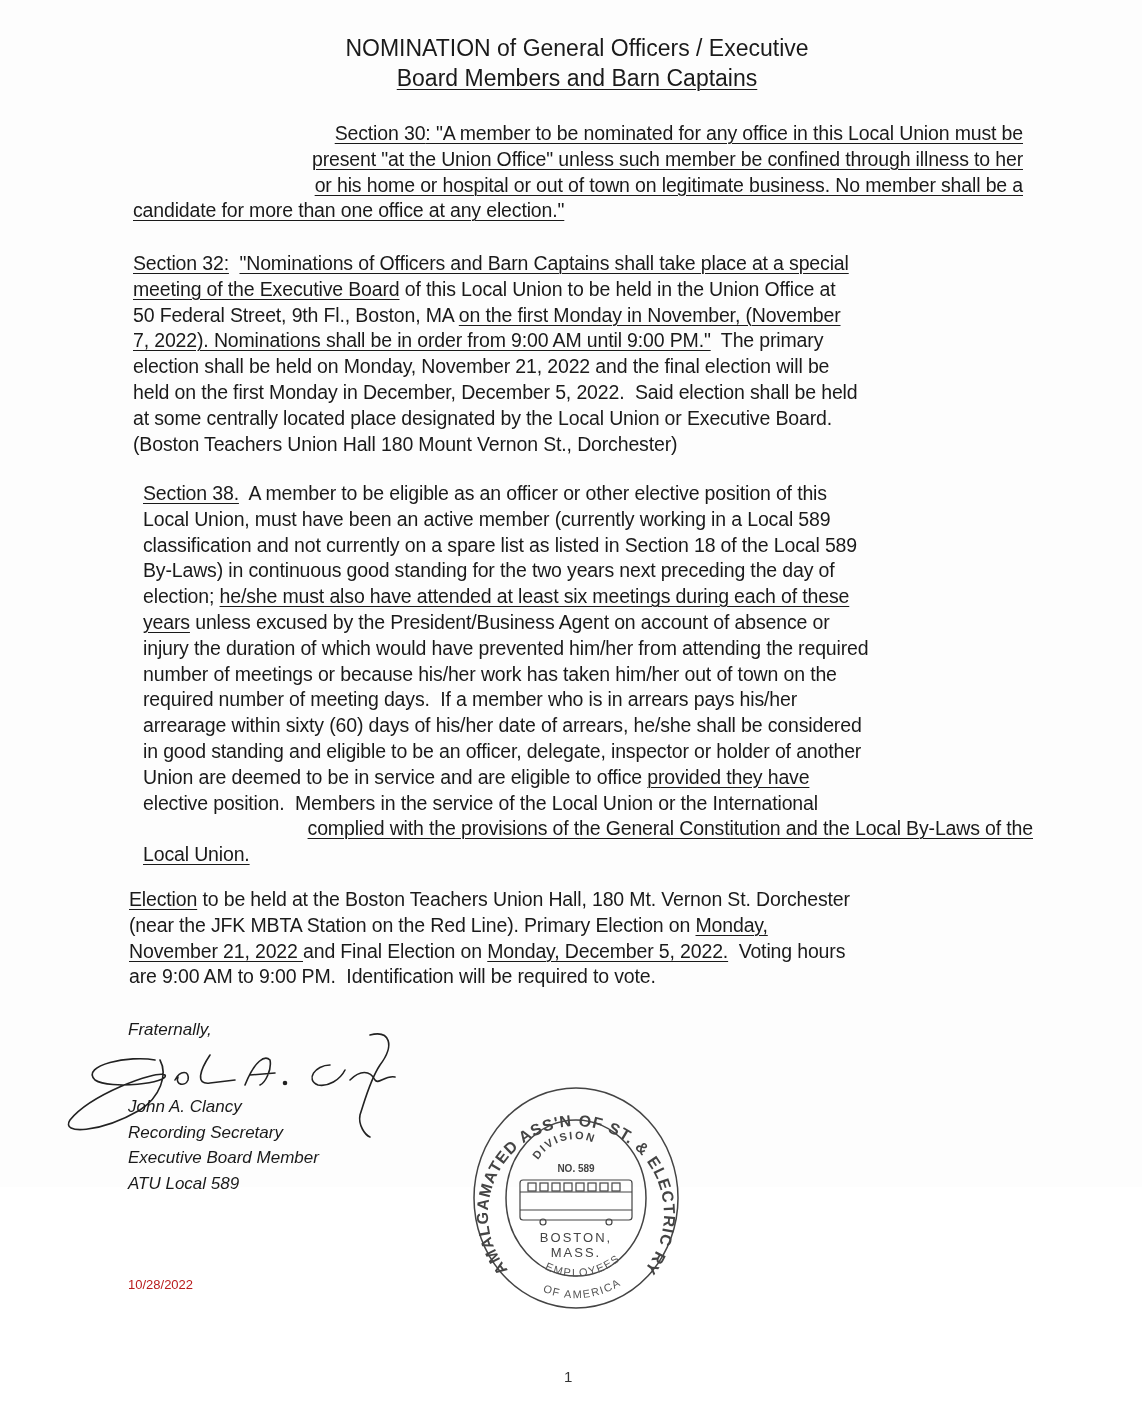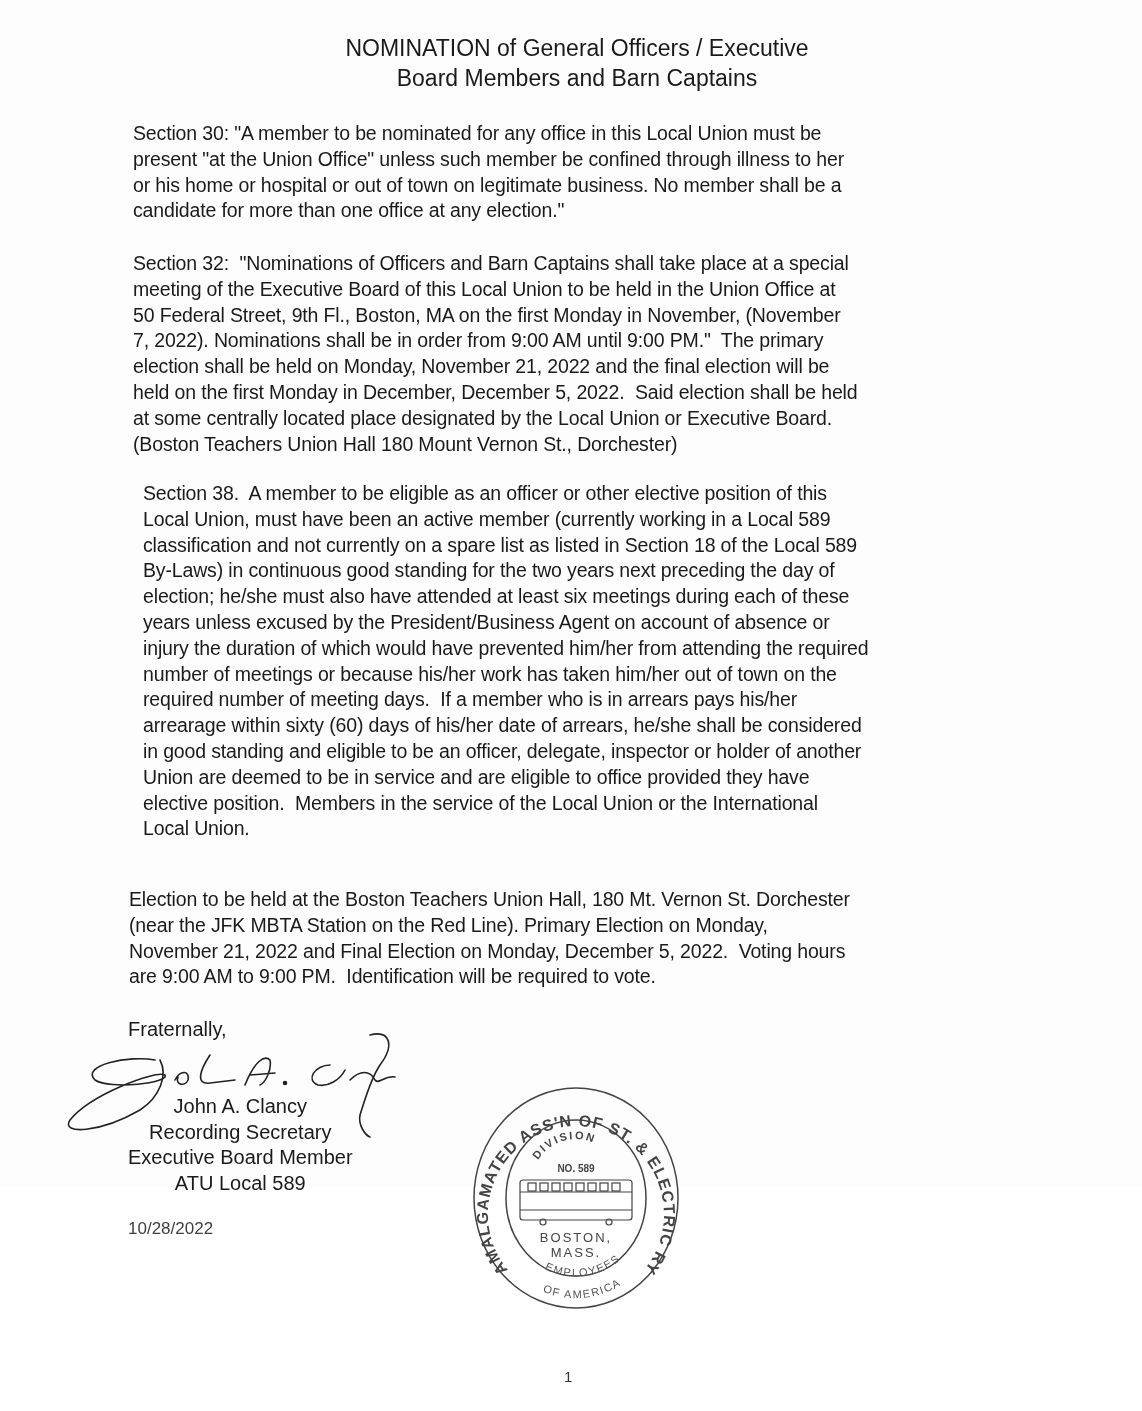--- a/index.html
+++ b/index.html
@@ -4,31 +4,31 @@
   <style>
     html, body { margin: 0; padding: 0; background: #ffffff; }
     body {
       width: 1142px; height: 1411px; position: relative; overflow: hidden;
       font-family: "Liberation Sans", sans-serif; color: #1a1a1a;
     }
     .page { position: absolute; left: 0; top: 0; width: 1142px; height: 1187px; background: #fdfdfd; }
     .title { position: absolute; left: 0; width: 1142px; text-align: center; font-size: 23px; line-height: 30px; }
     .title1 { top: 33px; left: 6px; }
     .title2 { top: 63px; left: 6px; }
-    .u { text-decoration-thickness: 1px; text-underline-offset: 3px; }
+    .u { text-decoration: underline; text-decoration-thickness: 1px; text-underline-offset: 3px; text-align: right; }
     .para { position: absolute; left: 133px; width: 890px; font-size: 19.5px; line-height: 25.8px; letter-spacing: -0.15px; }
     .line { white-space: nowrap; display: block; }
     #sec30 { top: 121px; }
     #sec32 { top: 251px; }
     #sec38 { top: 481px; left: 131px; margin-left: 12px; }
     #election { top: 887px; left: 129px; }
-    .sig { position: absolute; left: 128px; font-size: 20px; line-height: 25.5px; }
+    .sig { position: absolute; left: 128px; font-size: 17px; line-height: 25.5px; font-style: italic; }
     .closing { top: 1017px; }
-    .signer { top: 1094px; text-align: center; }
-    .date { position: absolute; left: 128px; top: 1219px; font-size: 17px; color: #404040; }
+    .signer { top: 1094px; }
+    .date { position: absolute; left: 128px; top: 1277px; font-size: 13px; color: #b91c1c; }
     .pagenum { position: absolute; left: 564px; top: 1368px; font-size: 15px; color: #333; }
     .signature-svg { position: absolute; left: 60px; top: 1025px; width: 350px; height: 120px; }
     .seal { position: absolute; left: 468px; top: 1080px; width: 216px; height: 240px; }
   </style>
 </head>
 <body>
 
 <div class="page">
 
   <div class="title title1">NOMINATION of General Officers / Executive</div>
@@ -59,20 +59,21 @@
     <span class="line">By-Laws) in continuous good standing for the two years next preceding the day of</span>
     <span class="line"><span>election; </span><span class="u">he/she must also have attended at least six meetings during each of these</span></span>
     <span class="line"><span class="u">years</span><span> unless excused by the President/Business Agent on account of absence or</span></span>
     <span class="line">injury the duration of which would have prevented him/her from attending the required</span>
     <span class="line">number of meetings or because his/her work has taken him/her out of town on the</span>
     <span class="line" style="white-space:pre">required number of meeting days.  If a member who is in arrears pays his/her</span>
     <span class="line">arrearage within sixty (60) days of his/her date of arrears, he/she shall be considered</span>
     <span class="line">in good standing and eligible to be an officer, delegate, inspector or holder of another</span>
     <span class="line"><span>Union are deemed to be in service and are eligible to office </span><span class="u">provided they have</span></span>
     <span class="line" style="white-space:pre">elective position.  Members in the service of the Local Union or the International</span>
+    <span class="line u">complied with the provisions of the General Constitution and the Local By-Laws of the</span>
     <span class="line"><span class="u">Local Union.</span></span>
   </div>
 
   <div class="para" id="election">
     <span class="line"><span class="u">Election</span><span> to be held at the Boston Teachers Union Hall, 180 Mt. Vernon St. Dorchester</span></span>
     <span class="line"><span>(near the JFK MBTA Station on the Red Line). Primary Election on </span><span class="u">Monday,</span></span>
     <span class="line"><span class="u">November 21, 2022 </span><span>and Final Election on </span><span class="u">Monday, December 5, 2022.</span><span style="white-space:pre">  Voting hours</span></span>
     <span class="line" style="white-space:pre">are 9:00 AM to 9:00 PM.  Identification will be required to vote.</span>
   </div>
 

